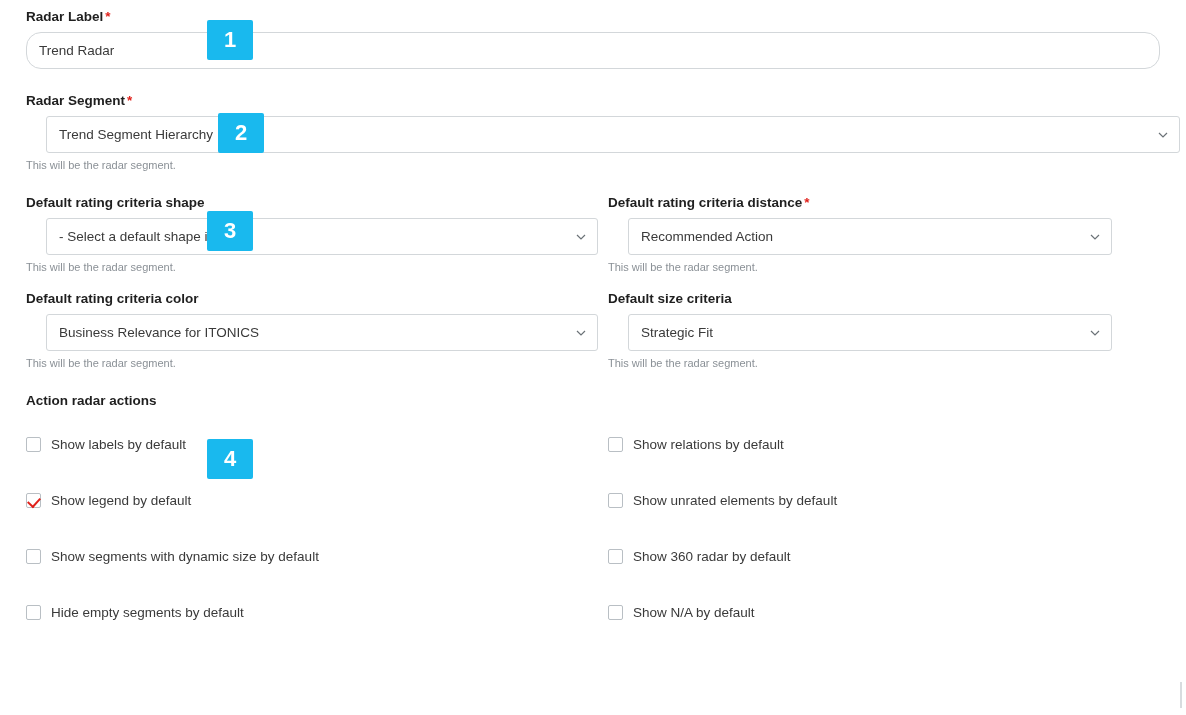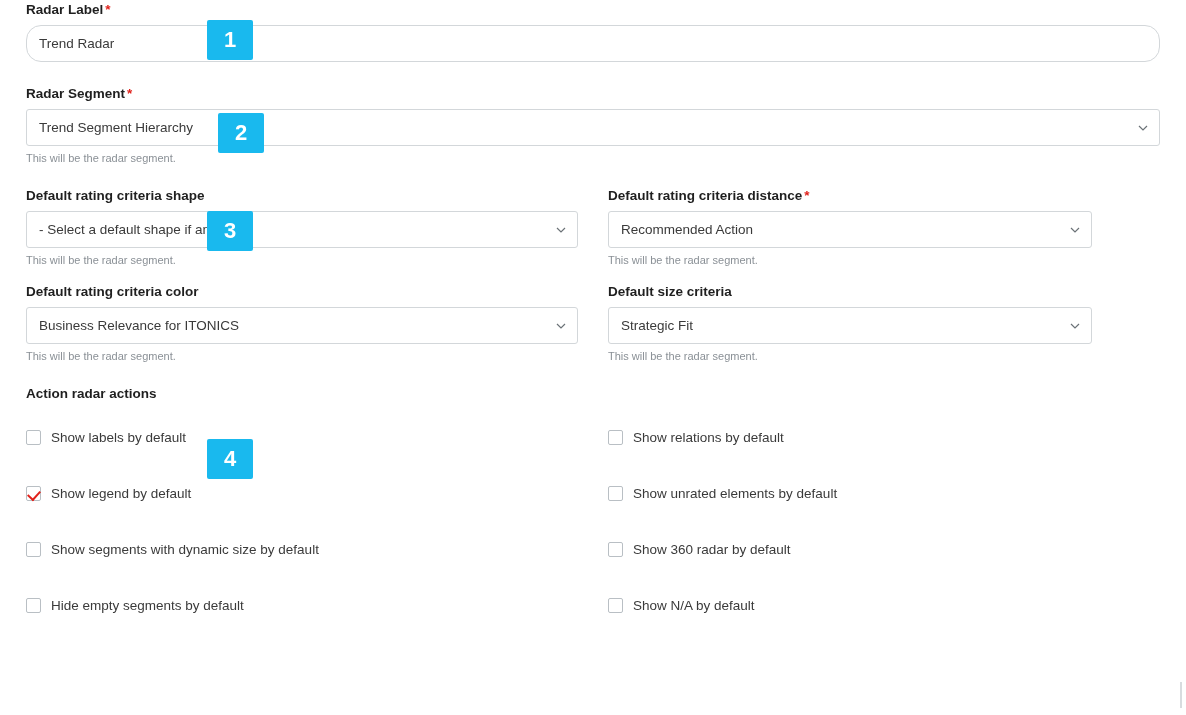--- a/index.html
+++ b/index.html
@@ -13,21 +13,21 @@
     width: 1186px;
     height: 715px;
     position: relative;
     overflow: hidden;
     color: #2b2b2b;
   }
 
   .form {
     position: absolute;
     left: 26px;
-    top: 2px;
+    top: 9px;
     width: 1134px;
   }
 
   .label {
     font-size: 13.5px;
     font-weight: bold;
     color: #1f1f1f;
     margin-bottom: 8px;
     display: block;
   }
@@ -51,20 +51,21 @@
     font-size: 13.5px;
     font-family: "Liberation Sans", sans-serif;
     color: #3a3a3a;
     background: #fff;
     outline: none;
   }
 
   .select-wrap {
     position: relative;
     width: 100%;
+    margin-left: 20px;
   }
   select.sel {
     width: 100%;
     height: 37px;
     border: 1px solid #d3d7da;
     border-radius: 3px;
     padding: 0 30px 0 12px;
     font-size: 13.5px;
     font-family: "Liberation Sans", sans-serif;
     color: #3a3a3a;

